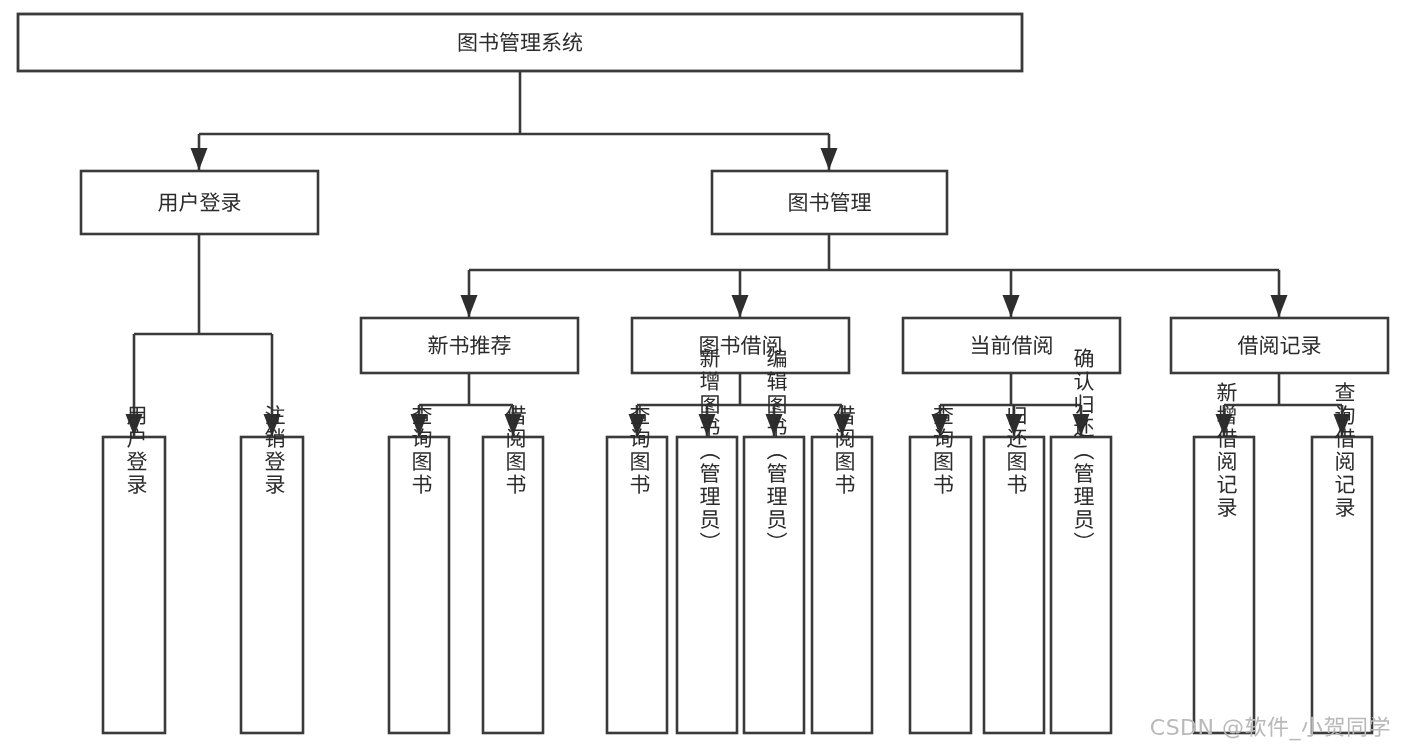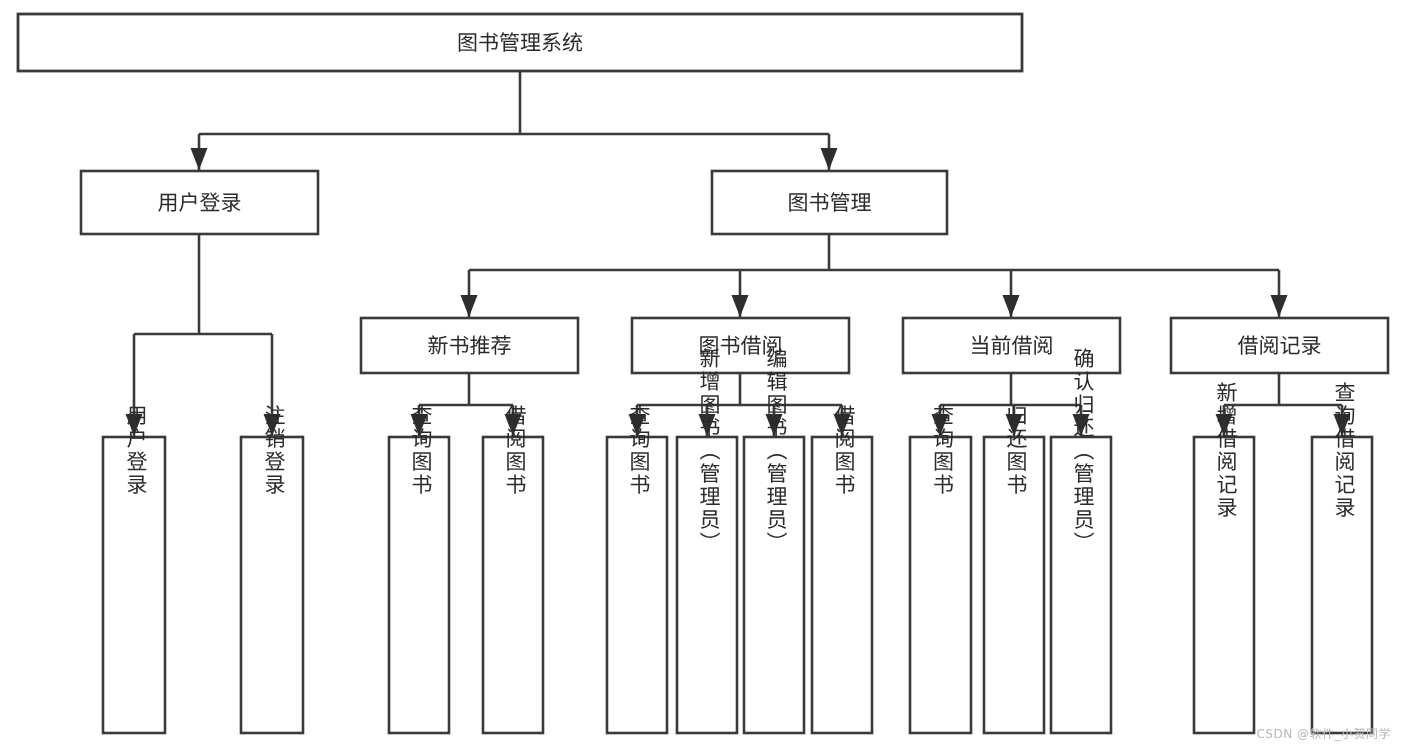--- a/index.html
+++ b/index.html
@@ -55,21 +55,21 @@
     font-size: 21px;
     writing-mode: vertical-rl;
     text-orientation: upright;
     letter-spacing: 2px;
   }
   .watermark-text {
     position: absolute;
     right: 14px;
     bottom: 6px;
     color: #b9b9b9;
-    font-size: 12px;
+    font-size: 22px;
     font-family: "DejaVu Sans", "Liberation Sans", sans-serif;
     white-space: nowrap;
     user-select: none;
     letter-spacing: 0.5px;
   }
 </style>
 </head>
 <body>
 
 <div id="diagram-root">

